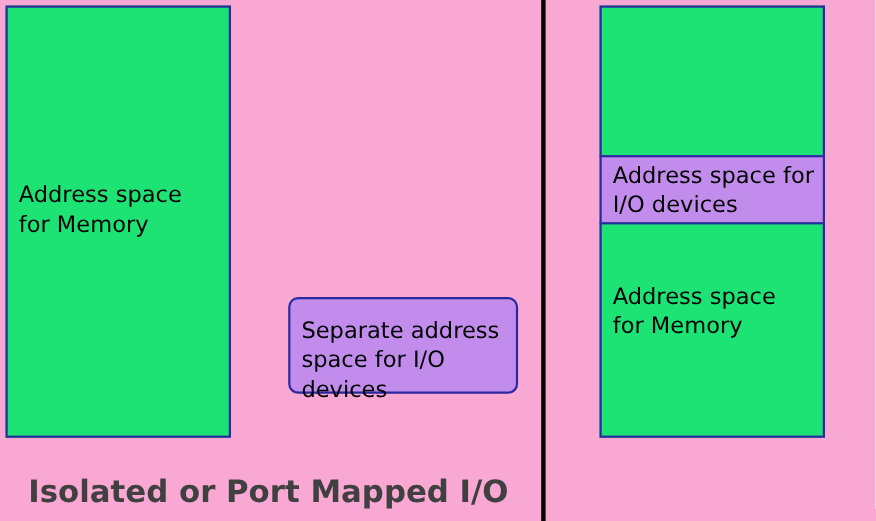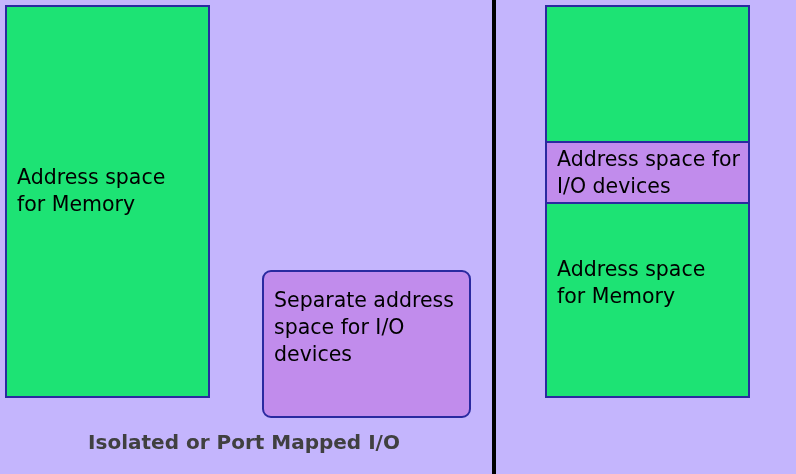--- a/index.html
+++ b/index.html
@@ -4,21 +4,21 @@
 <style>
   html, body {
     margin: 0;
     padding: 0;
     background: #FFFFF0;
   }
   #canvas {
     position: relative;
     width: 796px;
     height: 474px;
-    background: #c4b5fd;
+    background: #f9a8d4;
     overflow: hidden;
     font-family: "DejaVu Sans", "Liberation Sans", sans-serif;
   }
 
   
   .divider {
     position: absolute;
     top: 0;
     height: 474px;
     width: 4px;
@@ -44,36 +44,36 @@
     font-size: 20.5px;
     line-height: 27px;
     white-space: pre-line;
   }
 
   
   .caption {
     position: absolute;
     color: #404040;
     font-weight: bold;
-    font-size: 20px;
+    font-size: 28px;
     text-align: center;
     white-space: nowrap;
   }
 </style>
 </head>
 <body>
 
 <div id="canvas">
 
   <div class="block green" style="left:5px; top:5px; width:205px; height:393px;">
     <div class="block-text" style="top:157px;">Address space
 for Memory</div>
   </div>
 
-  <div class="block purple rounded" style="left:262px; top:270px; width:209px; height:148px;">
+  <div class="block purple rounded" style="left:262px; top:270px; width:209px; height:88px;">
     <div class="block-text" style="top:15px;">Separate address
 space for I/O
 devices</div>
   </div>
 
   <div class="caption" style="left:0px; top:430px; width:488px;">Isolated or Port Mapped I/O</div>
 
   <div class="divider" style="left:492px;"></div>
 
   <div class="block green" style="left:545px; top:5px; width:205px; height:138px;">

